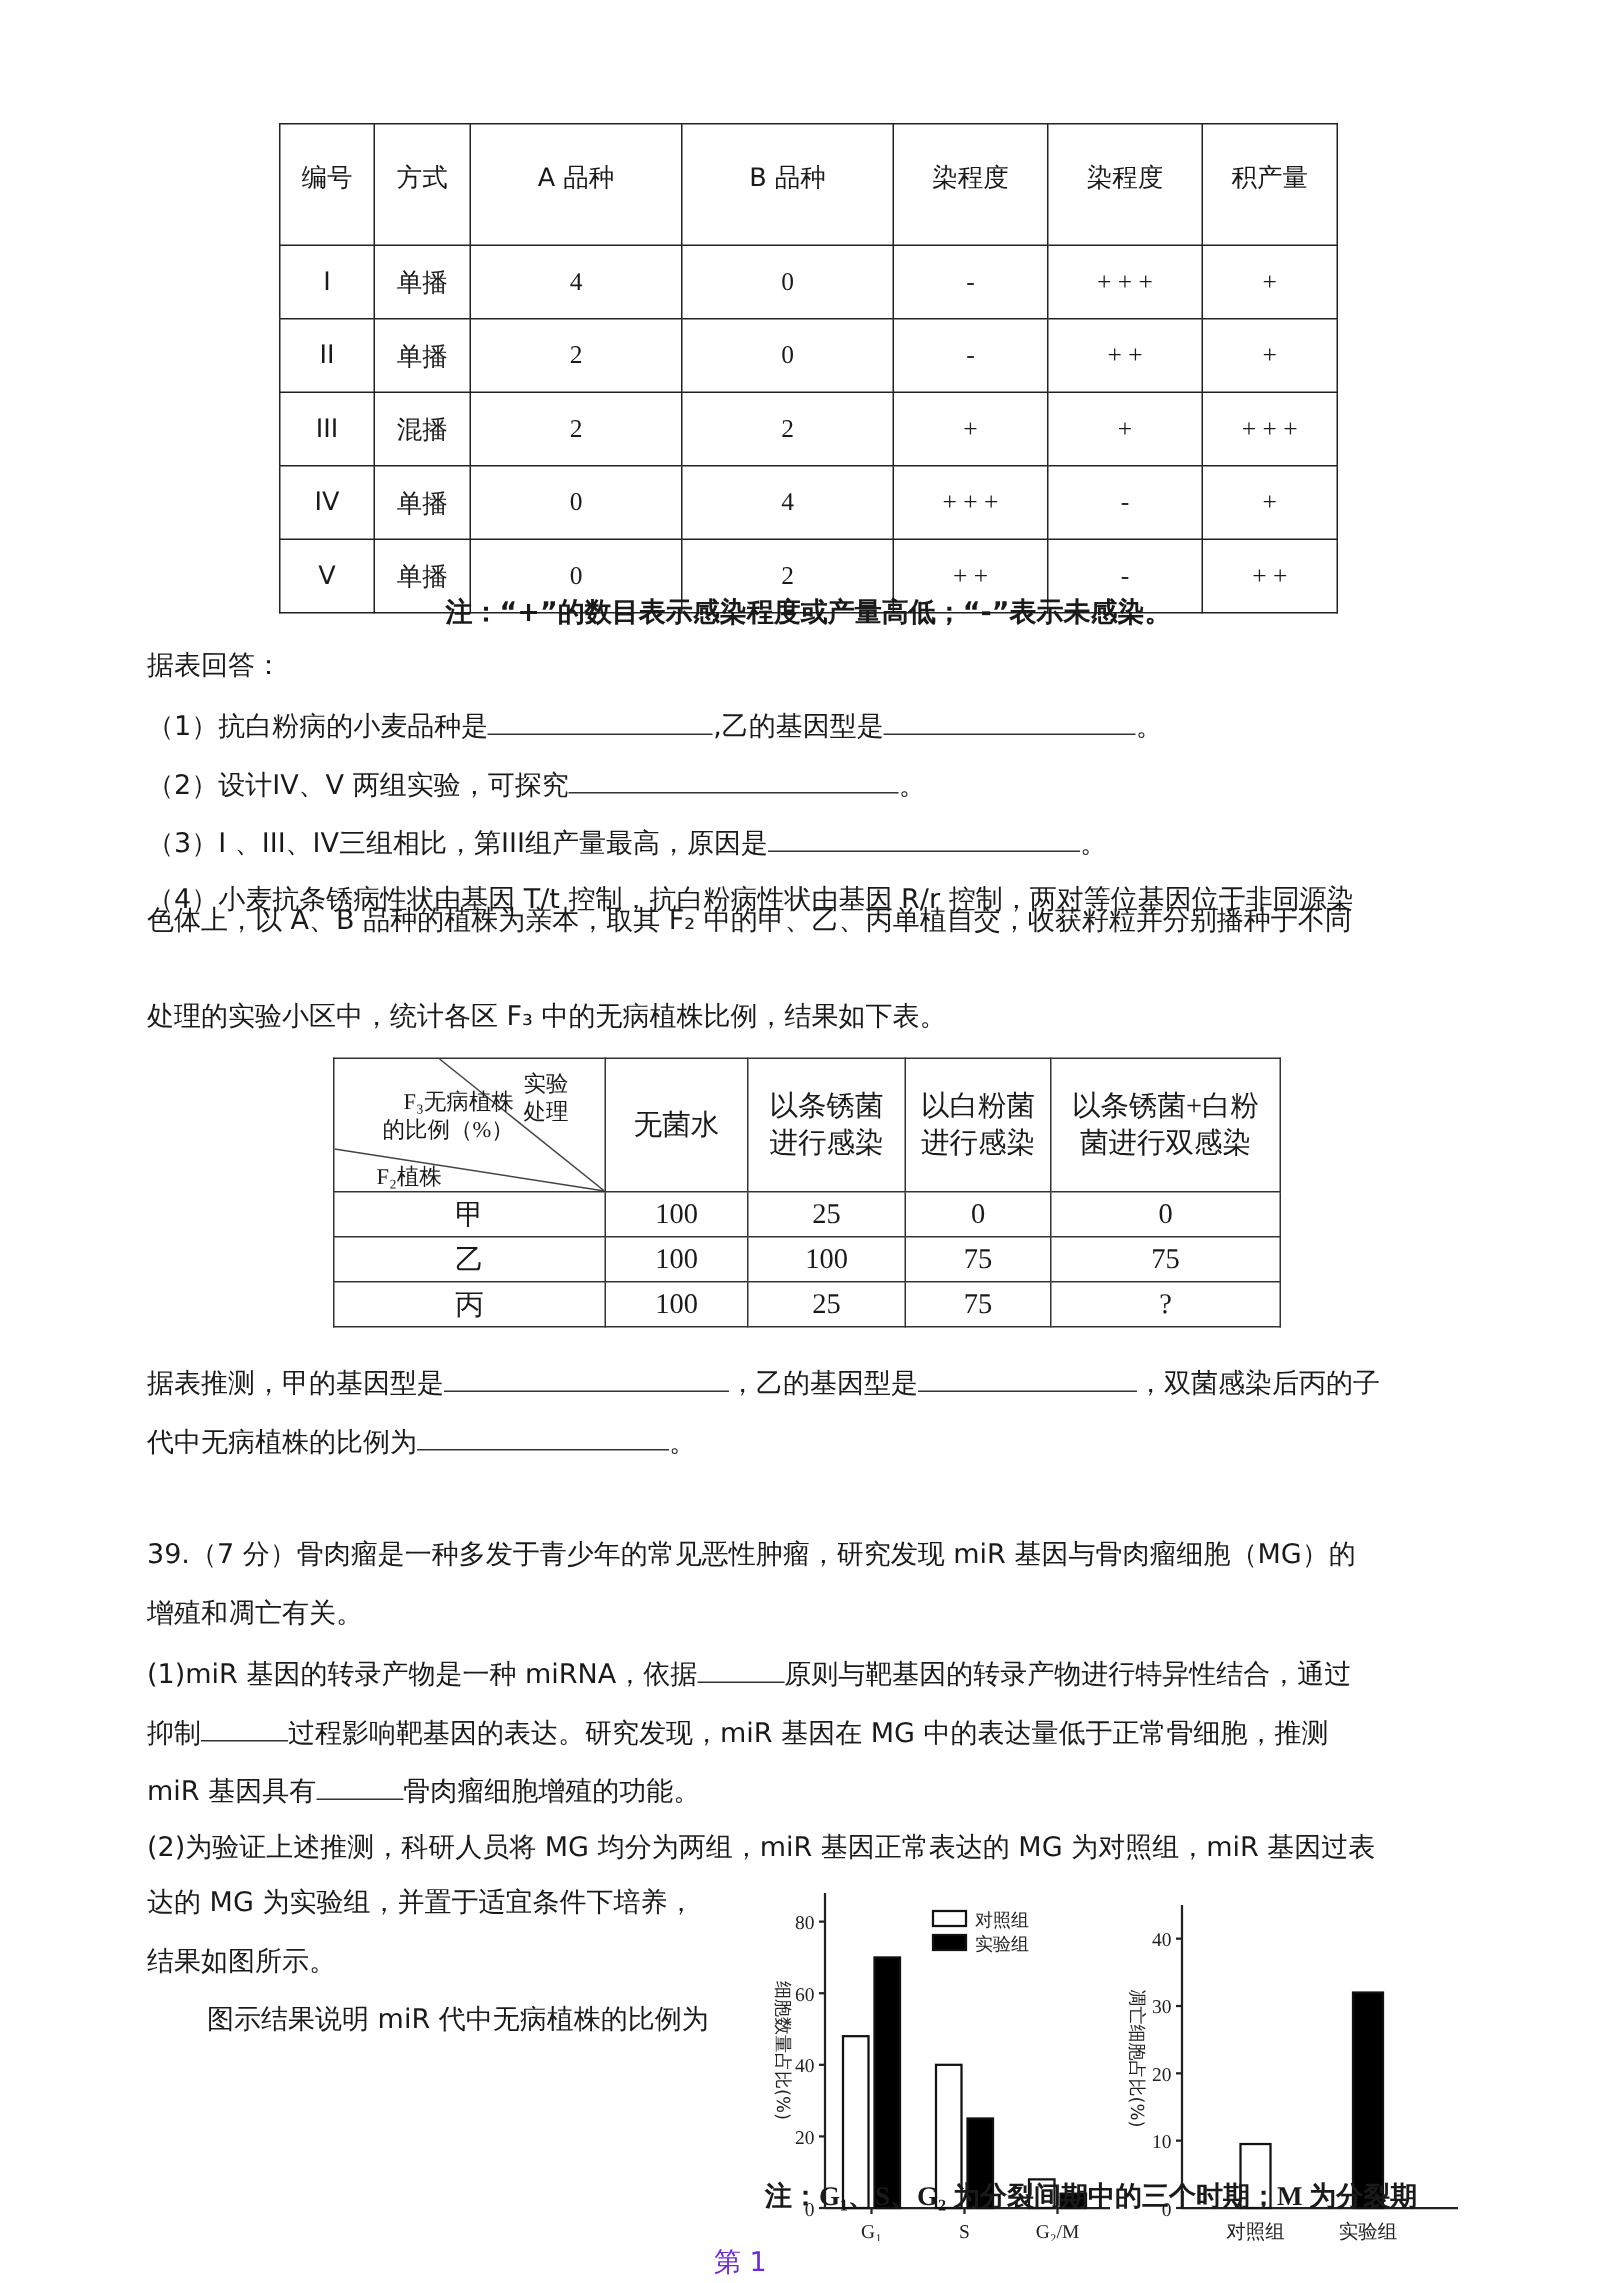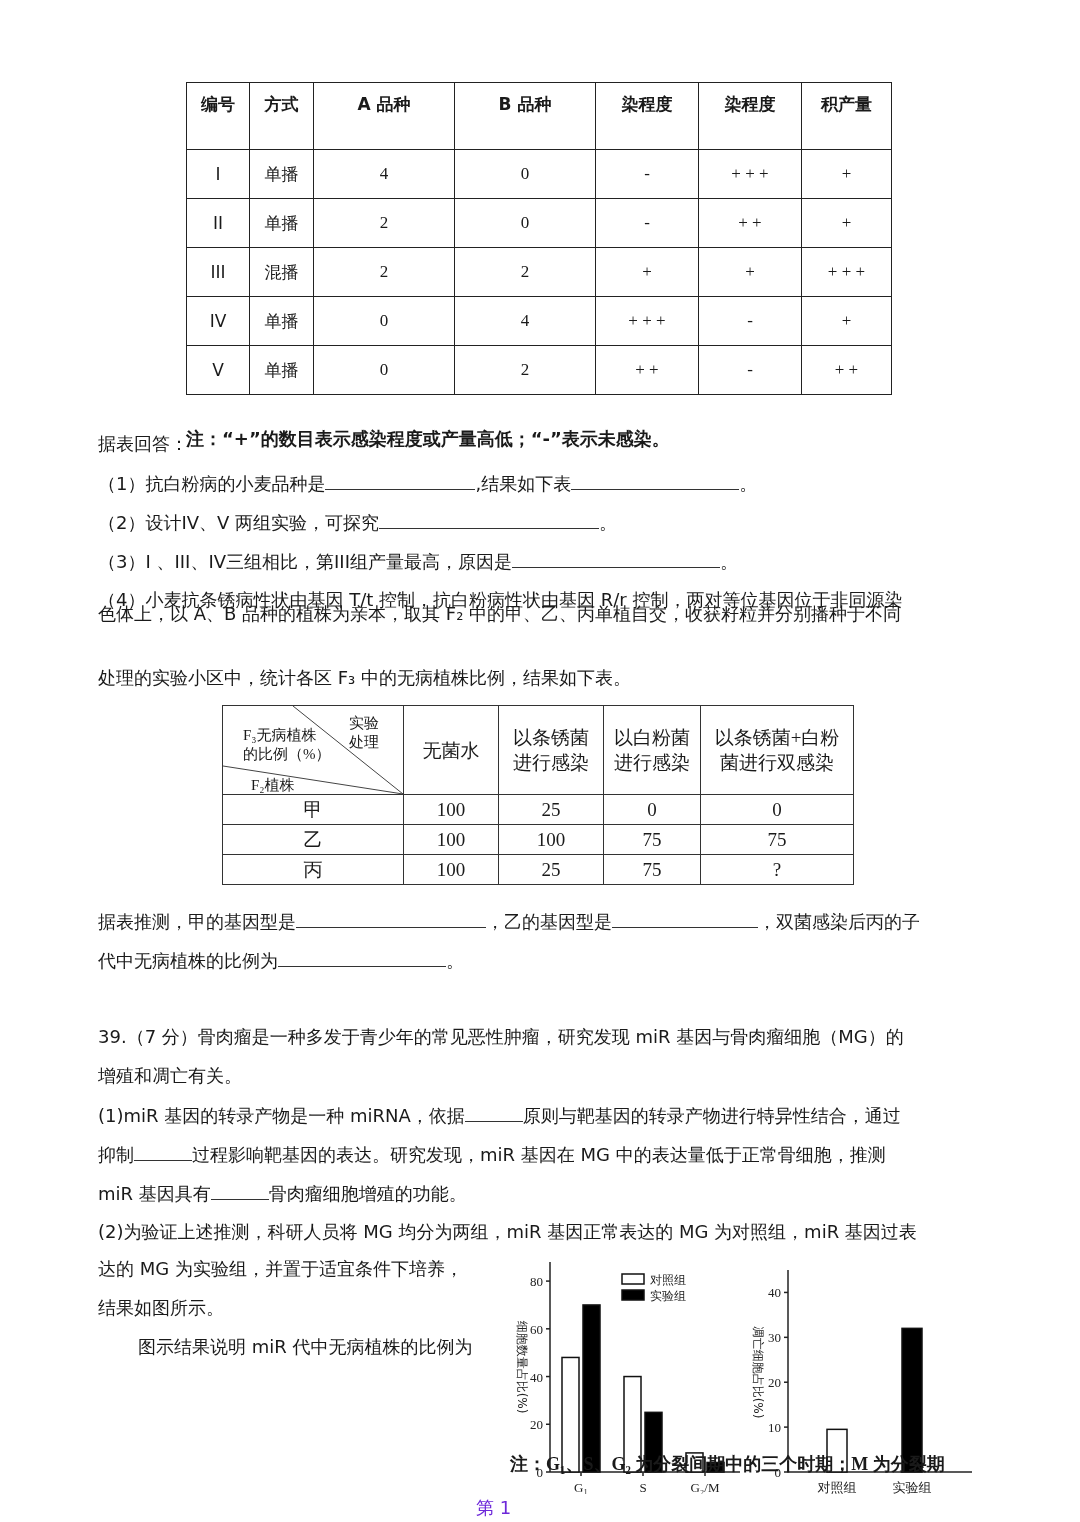--- a/index.html
+++ b/index.html
@@ -6,23 +6,23 @@
   body { width:1080px; height:1522px; position:relative; overflow:hidden; color:#1a1a1a;
          font-family:"DejaVu Sans", sans-serif; }
   .abs { position:absolute; }
   .serif { font-family:"Liberation Serif", "DejaVu Serif", serif; }
   .line { position:absolute; left:98px; font-size:18px; line-height:24px; white-space:nowrap; }
   .blank { display:inline-block; border-bottom:1px solid #333; height:18px; vertical-align:baseline; }
 
   
   table.t1 { position:absolute; left:186px; top:82px; border-collapse:collapse; }
   table.t1 td { border:1.5px solid #222; text-align:center; font-size:17px; height:48px; padding:0; }
-  table.t1 tr.hdr td { height:56px; vertical-align:top; padding-top:10px;font-weight:bold; }
+  table.t1 tr.hdr td { height:56px; vertical-align:top; padding-top:24px; }
   table.t1 td.num { font-family:"Liberation Serif", serif; }
-  .note1 { position:absolute; left:186px; width:706px; text-align:left; top:396px; font-size:18px; font-weight:bold;margin-top:31px; }
+  .note1 { position:absolute; left:186px; width:706px; text-align:center; top:396px; font-size:18px; font-weight:bold; }
 
   
   table.t2 { position:absolute; left:222px; top:705px; border-collapse:collapse; font-family:"Liberation Serif","DejaVu Serif",serif; }
   table.t2 td { border:1.5px solid #333; text-align:center; font-size:19px; height:29px; padding:0; }
   table.t2 tr.hdr td { height:88px; line-height:25px; }
   .diag { position:relative; width:180px; height:88px; }
   .diag span { position:absolute; font-size:15px; line-height:19px; }
 
   
   svg text { font-family:"Liberation Serif","DejaVu Serif",serif; }
@@ -85,21 +85,21 @@
     <td class="num">+ +</td>
     <td class="num">-</td>
     <td class="num">+ +</td>
   </tr>
 </tbody>
   </table>
 <div class="note1">注：“+”的数目表示感染程度或产量高低；“-”表示未感染。</div>
 
 <div class="line" style="top:432px">据表回答：</div>
 <div class="line" style="top:471px">
-  <span>（1）抗白粉病的小麦品种是</span><span class="blank" style="width:150px"></span><span>,结果如下表</span><span class="blank" style="width:168px"></span><span>。</span>
+  <span>（1）抗白粉病的小麦品种是</span><span class="blank" style="width:150px"></span><span>,乙的基因型是</span><span class="blank" style="width:168px"></span><span>。</span>
 </div>
 <div class="line" style="top:510px">
   <span>（2）设计IV、V 两组实验，可探究</span><span class="blank" style="width:220px"></span><span>。</span>
 </div>
 <div class="line" style="top:549px">
   <span>（3）I 、III、IV三组相比，第III组产量最高，原因是</span><span class="blank" style="width:208px"></span><span>。</span>
 </div>
 <div class="line" style="top:588px">（4）小麦抗条锈病性状由基因 T/t 控制，抗白粉病性状由基因 R/r 控制，两对等位基因位于非同源染</div>
 <div class="line" style="top:602px">色体上，以 A、B 品种的植株为亲本，取其 F₂ 中的甲、乙、丙单植自交，收获籽粒并分别播种于不同</div>
 <div class="line" style="top:666px">处理的实验小区中，统计各区 F₃ 中的无病植株比例，结果如下表。</div>
@@ -110,21 +110,21 @@
     <td style="width:180px;position:relative;padding:0">
       <div class="diag">
         <svg width="180" height="88" style="position:absolute;left:0;top:0">
           <line x1="0" y1="60" x2="180" y2="88" stroke="#444" stroke-width="1"></line>
           <line x1="70" y1="0" x2="180" y2="88" stroke="#444" stroke-width="1"></line>
         </svg>
         <span style="right:24px;top:8px;text-align:left">
               <span style="position:static;display:block">实验</span>
               <span style="position:static;display:block">处理</span>
             </span>
-        <span style="left:20px;top:20px;text-align:left">
+        <span style="left:32px;top:20px;text-align:right">
               <span style="position:static;display:block">F₃无病植株</span>
               <span style="position:static;display:block">的比例（%）</span>
             </span>
         <span style="left:28px;top:70px">F₂植株</span>
       </div>
     </td>
     <td style="width:94px"><span>无菌水</span></td>
     <td style="width:104px"><span>以条锈菌</span><br><span>进行感染</span></td>
     <td style="width:96px"><span>以白粉菌</span><br><span>进行感染</span></td>
     <td style="width:152px"><span>以条锈菌+白粉</span><br><span>菌进行双感染</span></td>

